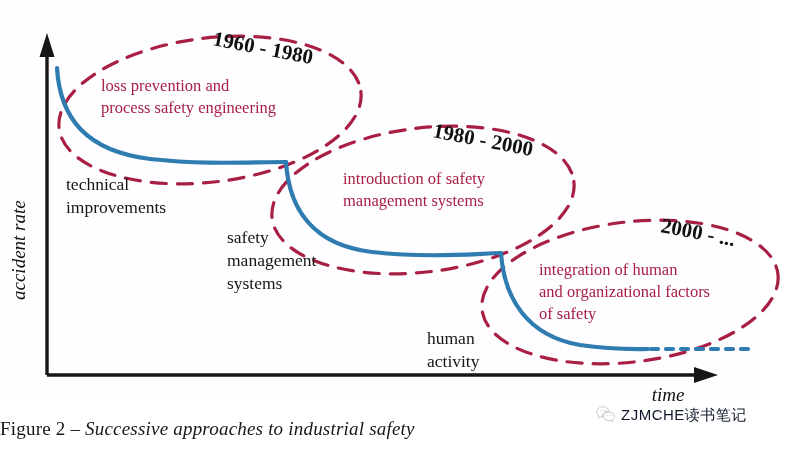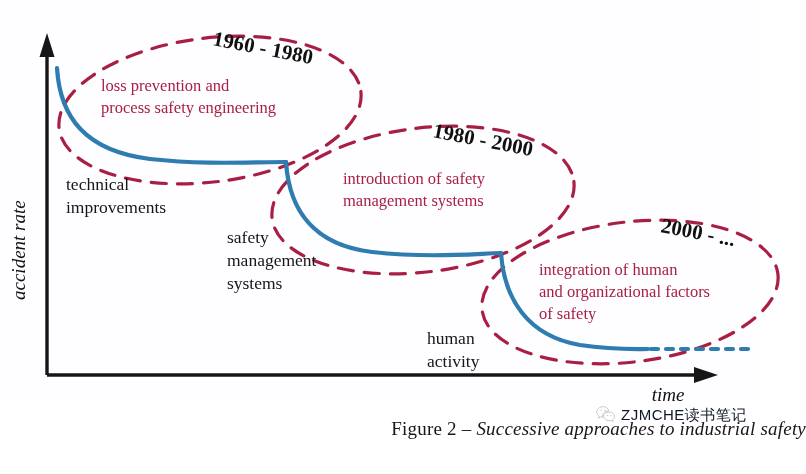--- a/index.html
+++ b/index.html
@@ -46,21 +46,21 @@
   .lbl-period {
     fill: #111111;
     font-size: 21px;
     font-weight: 700;
   }
   .caption-line {
     position: absolute;
     left: 0;
     top: 418px;
     width: 806px;
-    text-align: right;
+    text-align: left;
     font-size: 19px;
     color: #17171b;
     letter-spacing: 0.2px;
     white-space: nowrap;
   }
   .caption-lead {
     font-style: normal;
   }
   .caption-title {
     font-style: italic;

